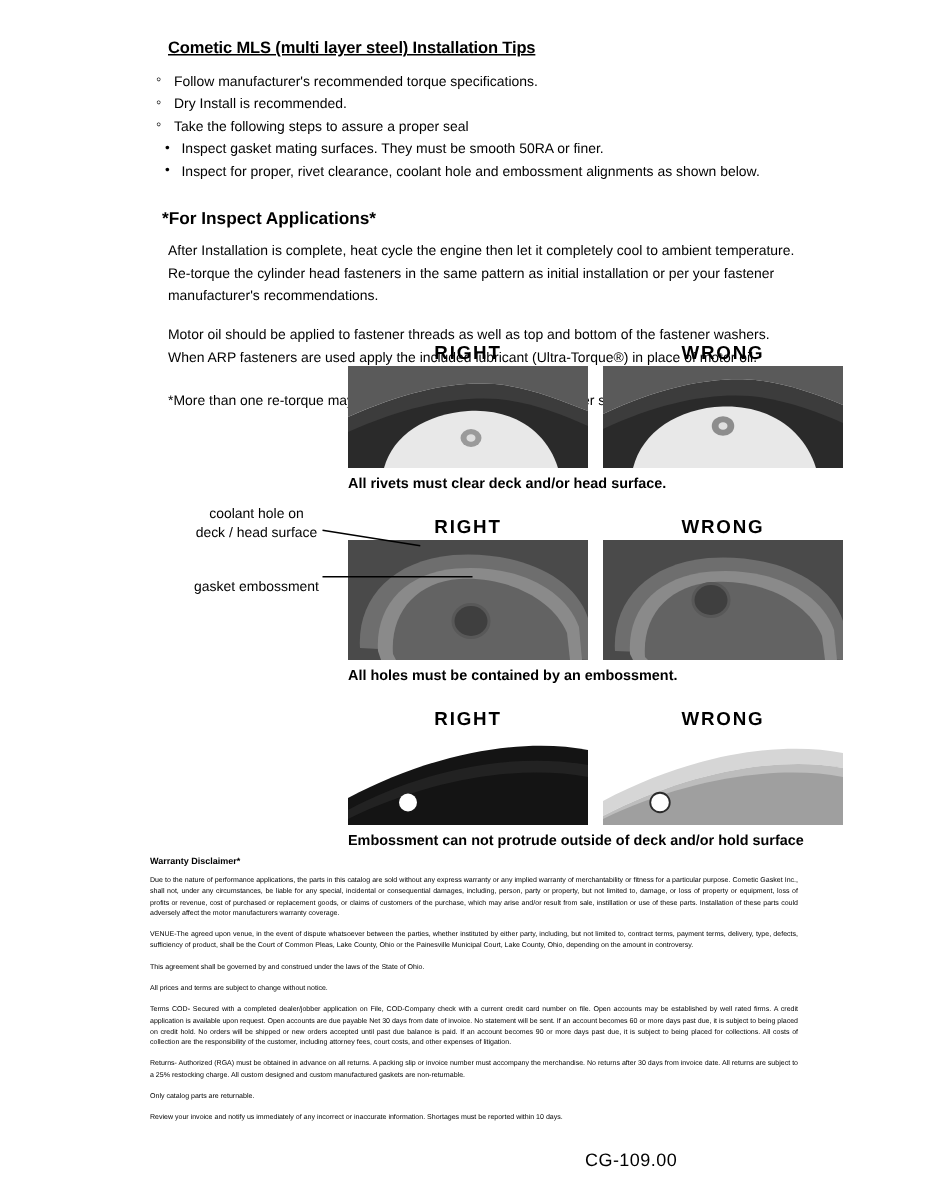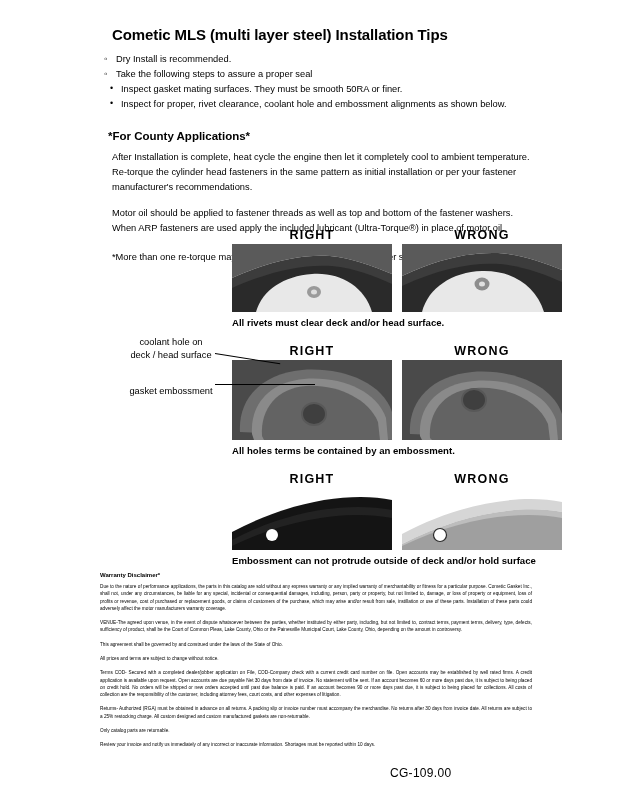--- a/index.html
+++ b/index.html
@@ -22,24 +22,25 @@
     height: 800px;
     padding: 0;
   }
   .content {
     position: absolute;
     left: 100px;
     top: 26px;
     width: 430px;
   }
   h1.title {
-    font-size: 15px;
+    font-size: 11px;
     font-weight: bold;
     margin: 0 0 9px 12px;
     letter-spacing: -0.1px;
+    text-decoration: underline;
   }
   .bullets {
     margin: 0 0 0 4px;
     padding: 0;
     list-style: none;
   }
   .bullets li {
     font-size: 9.3px;
     line-height: 1.62;
     position: relative;
@@ -180,30 +181,31 @@
 </style>
 </head>
 <body>
 
 <div class="page">
 
   <div class="content">
     <h1 class="title">Cometic MLS (multi layer steel) Installation Tips</h1>
 
     <ul class="bullets">
+      <li>Follow manufacturer's recommended torque specifications.</li>
       <li>Dry Install is recommended.</li>
       <li>Take the following steps to assure a proper seal</li>
     </ul>
 
     <ul class="subbullets">
       <li>Inspect gasket mating surfaces.  They must be smooth 50RA or finer.</li>
       <li>Inspect for proper, rivet clearance, coolant hole and embossment alignments as shown below.</li>
     </ul>
 
-    <h2 class="subtitle">*For County Applications*</h2>
+    <h2 class="subtitle">*For Inspect Applications*</h2>
     <p class="para">After Installation is complete, heat cycle the engine then let it completely cool to ambient temperature. Re-torque the cylinder head fasteners in the same pattern as initial installation or per your fastener manufacturer's recommendations.</p>
     <p class="para">Motor oil should be applied to fastener threads as well as top and bottom of the fastener washers. When ARP fasteners are used apply the included lubricant (Ultra-Torque®) in place of motor oil.</p>
     <p class="note">*More than one re-torque may be required to achieve proper fastener stretch*</p>
   </div>
 
   <div class="figures">
 
     <div class="fig-section">
       <div class="fig-row">
         <div class="fig-col">
@@ -262,21 +264,21 @@
               <path d="M0,0 L160,0 L160,80 L0,80 Z" fill="#4a4a4a"></path>
               <path d="M8,74 C6,42 28,16 70,12 C110,9 150,24 160,54 L160,80 Z" fill="#6e6e6e"></path>
               <path d="M18,76 C16,46 36,24 72,21 C108,18 144,32 154,60 L156,80 L20,80 Z" fill="#8a8a8a"></path>
               <path d="M28,78 C26,50 44,30 74,28 C104,26 136,40 146,64 L148,80 L30,80 Z" fill="#636363"></path>
               <ellipse cx="72" cy="40" rx="13" ry="12" fill="#585858"></ellipse>
               <ellipse cx="72" cy="40" rx="11" ry="10" fill="#3f3f3f"></ellipse>
             </svg>
           </div>
         </div>
       </div>
-      <div class="fig-caption">All holes terms be contained by an embossment.</div>
+      <div class="fig-caption">All holes must be contained by an embossment.</div>
     </div>
 
     <div class="fig-section" style="margin-top:14px;">
       <div class="fig-row">
         <div class="fig-col">
           <div class="fig-label">RIGHT</div>
           <div class="fig-box short">
             <svg width="160" height="62" viewBox="0 0 160 62">
               <rect x="0" y="0" width="160" height="62" fill="#ffffff"></rect>
               <path d="M0,0 L160,0 L160,12 C120,4 60,12 0,44 Z" fill="#ffffff"></path>

